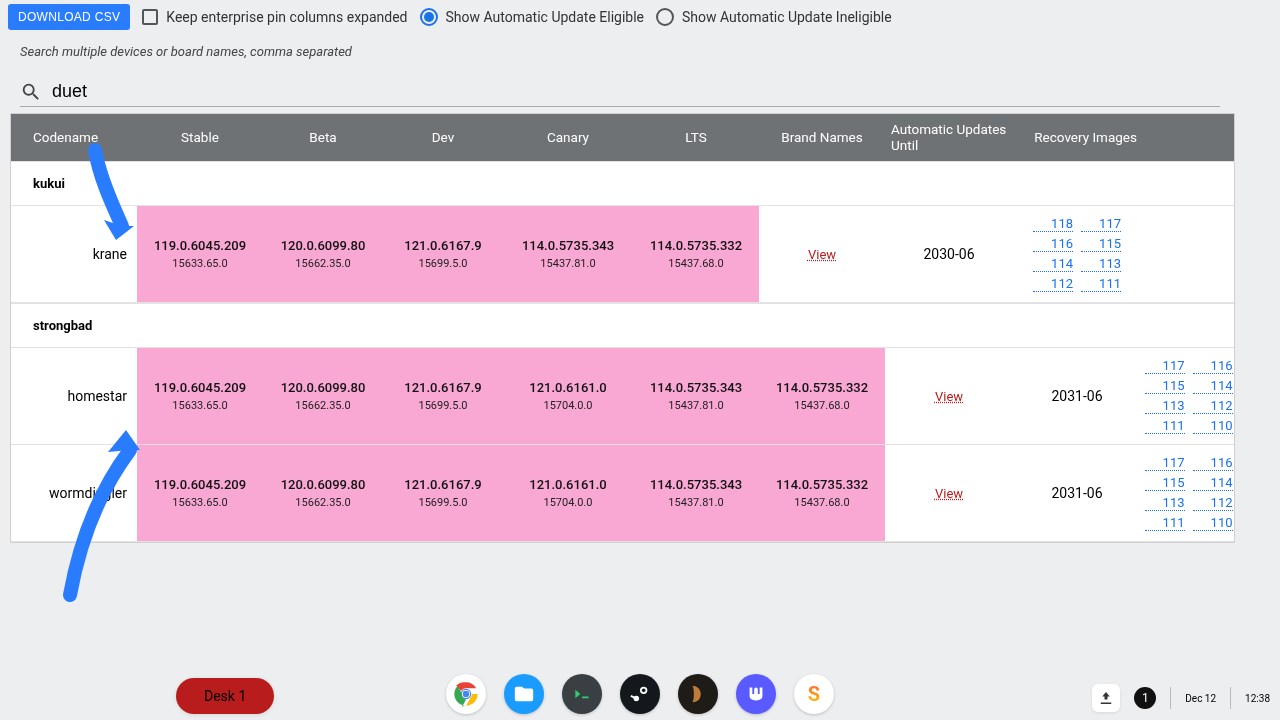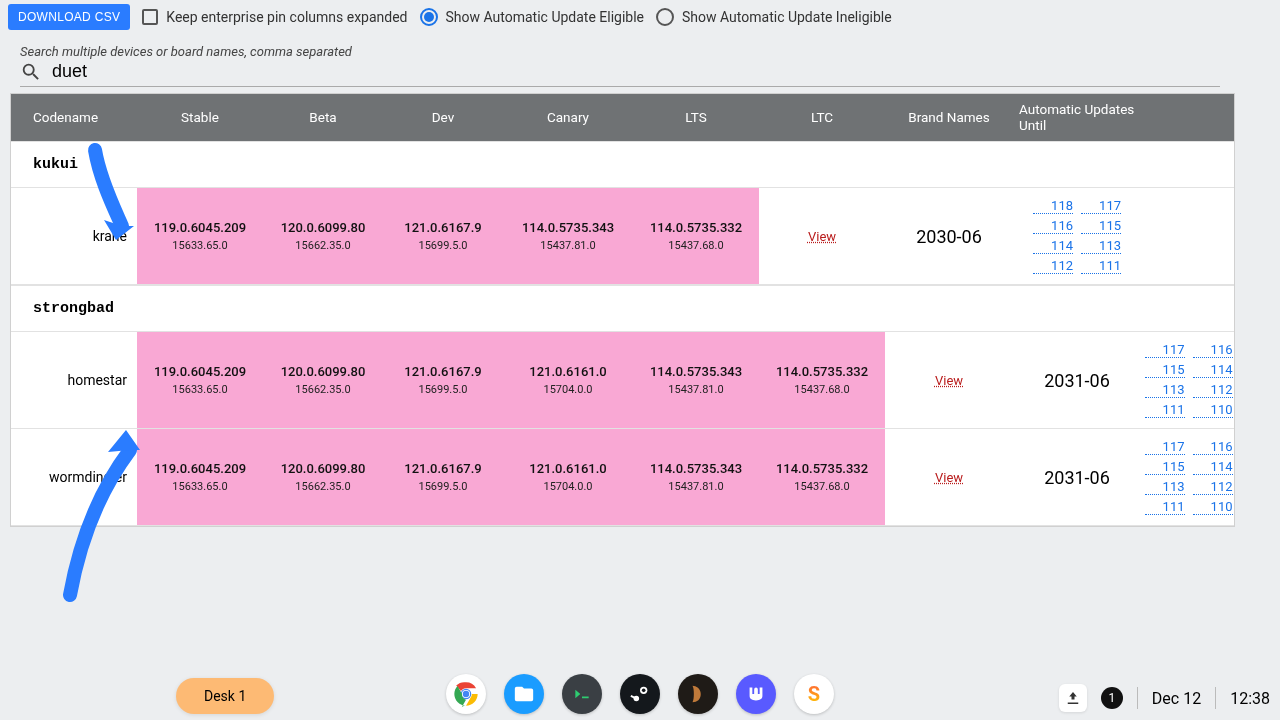--- a/index.html
+++ b/index.html
@@ -7,51 +7,51 @@
   .page { width: 1280px; height: 720px; position: relative; }
   .topbar { display: flex; align-items: center; gap: 12px; padding: 4px 8px 4px 8px; }
   .dl-btn { background: #2a7cff; color: #fff; border: none; border-radius: 3px; font-size: 12px; font-weight: 500; padding: 6px 10px; letter-spacing: .3px; cursor: pointer; }
   .chk { display: flex; align-items: center; gap: 8px; font-size: 14px; color: #333; cursor: pointer; }
   .chk-box { width: 16px; height: 16px; border: 2px solid #555; border-radius: 2px; display: inline-block; }
   .radio { display: flex; align-items: center; gap: 8px; font-size: 14px; color: #333; cursor: pointer; }
   .radio-o { width: 18px; height: 18px; border: 2px solid #555; border-radius: 50%; display: inline-flex; align-items: center; justify-content: center; }
   .radio-o.selected { border-color: #1a73e8; }
   .radio-o.selected::after { content: ""; width: 10px; height: 10px; background: #1a73e8; border-radius: 50%; }
   .search-area { padding: 10px 20px 0 20px; }
-  .search-hint { font-style: italic; font-size: 13px; color: #444; margin-bottom: 0; }
+  .search-hint { font-style: italic; font-size: 13px; color: #444; margin-bottom: 20px; }
   .search-row { display: flex; align-items: center; border-bottom: 1px solid #aaa; padding-bottom: 2px; width: 1200px; }
   .search-row svg { margin-right: 10px; }
   .search-input { border: none; background: transparent; font-size: 18px; outline: none; flex: 1; padding: 2px 0; }
   .table-wrap { margin: 6px 10px 0 10px; border: 1px solid #d0d0d0; background: #fff; width: 1225px; }
   .thead { display: grid; grid-template-columns: 126px 126px 120px 120px 130px 126px 126px 128px 128px 95px; background: #6f7274; color: #fff; font-size: 13.5px; }
   .th { padding: 8px 6px; display:flex; align-items:center; justify-content:center; line-height:1.15; }
   .th:first-child { justify-content:flex-start; padding-left: 22px; }
   .th:last-child { justify-content:flex-end; padding-right: 4px;}
-  .groupname { font-weight: 700; font-size: 15px; padding: 14px 22px; border-bottom: 1px solid #e2e2e2; border-top: 1px solid #e2e2e2; font-family: Liberation Mono, monospace; }
+  .groupname { font-weight: 700; font-size: 13px; padding: 14px 22px; border-bottom: 1px solid #e2e2e2; border-top: 1px solid #e2e2e2; }
   .row { display: grid; grid-template-columns: 126px 126px 120px 120px 130px 126px 126px 128px 128px 95px; font-size: 13px; border-bottom: 1px solid #e2e2e2; }
   .cell { padding: 8px 6px; text-align: center; display:flex; flex-direction:column; align-items:center; justify-content:center; gap:4px; min-height:85px;}
   .cell.name { align-items:flex-end; justify-content:center; padding-right:10px; font-size:14px;}
   .green { background: #f9a8d4; }
   .orange { background: #f0c284; }
   .v1 { font-weight:500; color:#111; }
   .v2 { font-size:11px; color:#222; }
   .view { text-decoration: underline dotted; color:#b91c1c; cursor:pointer; }
-  .eol { font-size:18px; }
+  .eol { font-size:14px; }
   .rec-links { display:grid; grid-template-columns: 40px 40px; gap: 4px 8px; padding:6px 4px; }
   .rec-links a { color:#1a73e8; font-size:13px; text-align:right; border-bottom:1px dotted #1a73e8; text-decoration:none; display:inline-block; cursor:pointer; }
   
   .annot { position:absolute; pointer-events:none; }
   
   .taskbar { position:absolute; left:0; right:0; bottom:0; height:52px; display:flex; align-items:center; justify-content:center; gap:18px; }
-  .desk-pill { position:absolute; left:176px; bottom:6px; background:#fdba74; border-radius:22px; padding:10px 28px; font-size:14px; box-shadow:0 1px 4px rgba(0,0,0,.1);}
+  .desk-pill { position:absolute; left:176px; bottom:6px; background:#b91c1c; border-radius:22px; padding:10px 28px; font-size:14px; box-shadow:0 1px 4px rgba(0,0,0,.1);}
   .tb-icon { width:40px; height:40px; border-radius:50%; display:flex; align-items:center; justify-content:center; font-size:20px; color:#fff; box-shadow:0 1px 3px rgba(0,0,0,.2); }
   .tb-right { position:absolute; right:10px; bottom:8px; display:flex; align-items:center; gap:14px; }
   .tray-ico { width:28px; height:28px; border-radius:6px; background:#fff; display:flex; align-items:center; justify-content:center; box-shadow:0 1px 3px rgba(0,0,0,.1);}
   .tray-badge { width:22px; height:22px; border-radius:50%; background:#111; color:#fff; font-size:12px; display:flex; align-items:center; justify-content:center;}
-  .tb-date, .tb-time { font-size:16px; }
+  .tb-date, .tb-time { font-size:10px; }
   .sep { width:1px; height:22px; background:#bbb; }
 </style>
 </head>
 <body>
 
 <div class="page">
 
   <div class="topbar">
     <button class="dl-btn">DOWNLOAD CSV</button>
     <label class="chk">
@@ -79,23 +79,23 @@
   </div>
 
   <div class="table-wrap">
     <div class="thead" id="thead">
         <div class="th">Codename</div>
         <div class="th">Stable</div>
         <div class="th">Beta</div>
         <div class="th">Dev</div>
         <div class="th">Canary</div>
         <div class="th">LTS</div>
-        <div class="th">LTC</div>
         <div class="th">Brand Names</div>
         <div class="th">Automatic Updates Until</div>
+        <div class="th">Recovery Images</div>
       </div>
     <div id="tbody">
         <div class="groupname">kukui</div>
         <div class="row">
           <div class="cell name">krane</div>
           <div class="cell green">
             <div class="v1">119.0.6045.209</div>
             <div class="v2">15633.65.0</div>
           </div>
           <div class="cell green">

